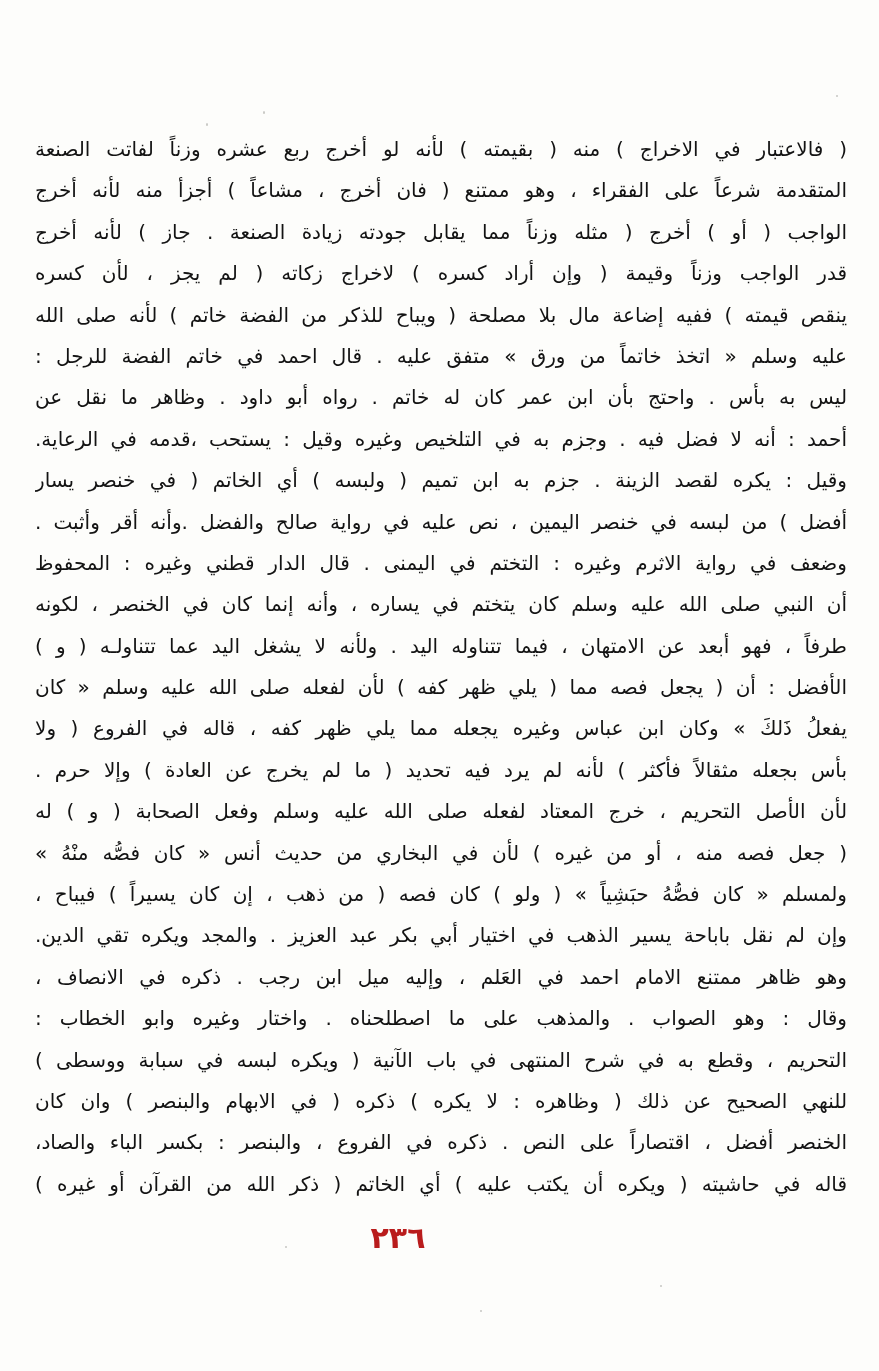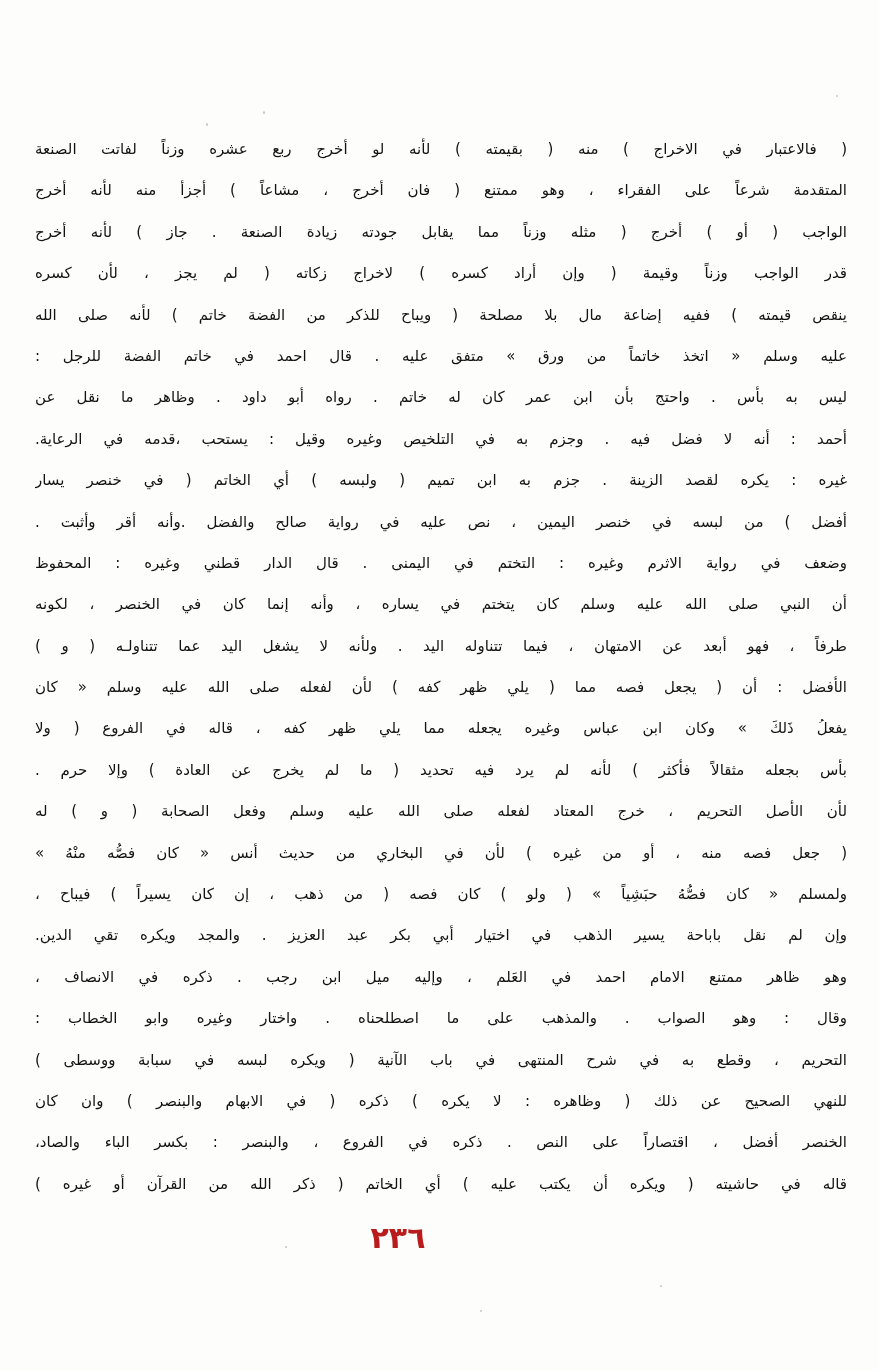--- a/index.html
+++ b/index.html
@@ -17,21 +17,21 @@
     overflow: hidden;
   }
   .text-block {
     position: absolute;
     top: 129px;
     right: 32px;
     width: 812px;
     direction: rtl;
   }
   .line {
-    font-size: 15px;
+    font-size: 20px;
     height: 41.4px;
     line-height: 41.4px;
     text-align: justify;
     text-align-last: justify;
     overflow: hidden;
     word-spacing: 1.5px;
     letter-spacing: 0.1px;
   }
   .page-number {
     position: absolute;
@@ -58,21 +58,21 @@
 
   <div class="text-block">
     <div class="line">( فالاعتبار في الاخراج ) منه ( بقيمته ) لأنه لو أخرج ربع عشره وزناً لفاتت الصنعة</div>
     <div class="line">المتقدمة شرعاً على الفقراء ، وهو ممتنع ( فان أخرج ، مشاعاً ) أجزأ منه لأنه أخرج</div>
     <div class="line">الواجب ( أو ) أخرج ( مثله وزناً مما يقابل جودته زيادة الصنعة . جاز ) لأنه أخرج</div>
     <div class="line">قدر الواجب وزناً وقيمة ( وإن أراد كسره ) لاخراج زكاته ( لم يجز ، لأن كسره</div>
     <div class="line">ينقص قيمته ) ففيه إضاعة مال بلا مصلحة ( ويباح للذكر من الفضة خاتم ) لأنه صلى الله</div>
     <div class="line">عليه وسلم « اتخذ خاتماً من ورق » متفق عليه . قال احمد في خاتم الفضة للرجل :</div>
     <div class="line">ليس به بأس . واحتج بأن ابن عمر كان له خاتم . رواه أبو داود . وظاهر ما نقل عن</div>
     <div class="line">أحمد : أنه لا فضل فيه . وجزم به في التلخيص وغيره وقيل : يستحب ،قدمه في الرعاية.</div>
-    <div class="line">غيره : يكره لقصد الزينة . جزم به ابن تميم ( ولبسه ) أي الخاتم ( في خنصر يسار</div>
+    <div class="line">وقيل : يكره لقصد الزينة . جزم به ابن تميم ( ولبسه ) أي الخاتم ( في خنصر يسار</div>
     <div class="line">أفضل ) من لبسه في خنصر اليمين ، نص عليه في رواية صالح والفضل .وأنه أقر وأثبت .</div>
     <div class="line">وضعف في رواية الاثرم وغيره : التختم في اليمنى . قال الدار قطني وغيره : المحفوظ</div>
     <div class="line">أن النبي صلى الله عليه وسلم كان يتختم في يساره ، وأنه إنما كان في الخنصر ، لكونه</div>
     <div class="line">طرفاً ، فهو أبعد عن الامتهان ، فيما تتناوله اليد . ولأنه لا يشغل اليد عما تتناولـه ( و )</div>
     <div class="line">الأفضل : أن ( يجعل فصه مما ( يلي ظهر كفه ) لأن لفعله صلى الله عليه وسلم « كان</div>
     <div class="line">يفعلُ ذَلكَ » وكان ابن عباس وغيره يجعله مما يلي ظهر كفه ، قاله في الفروع ( ولا</div>
     <div class="line">بأس بجعله مثقالاً فأكثر ) لأنه لم يرد فيه تحديد ( ما لم يخرج عن العادة ) وإلا حرم .</div>
     <div class="line">لأن الأصل التحريم ، خرج المعتاد لفعله صلى الله عليه وسلم وفعل الصحابة ( و ) له</div>
     <div class="line">( جعل فصه منه ، أو من غيره ) لأن في البخاري من حديث أنس « كان فصُّه منْهُ »</div>
     <div class="line">ولمسلم « كان فصُّهُ حبَشِياً » ( ولو ) كان فصه ( من ذهب ، إن كان يسيراً ) فيباح ،</div>

